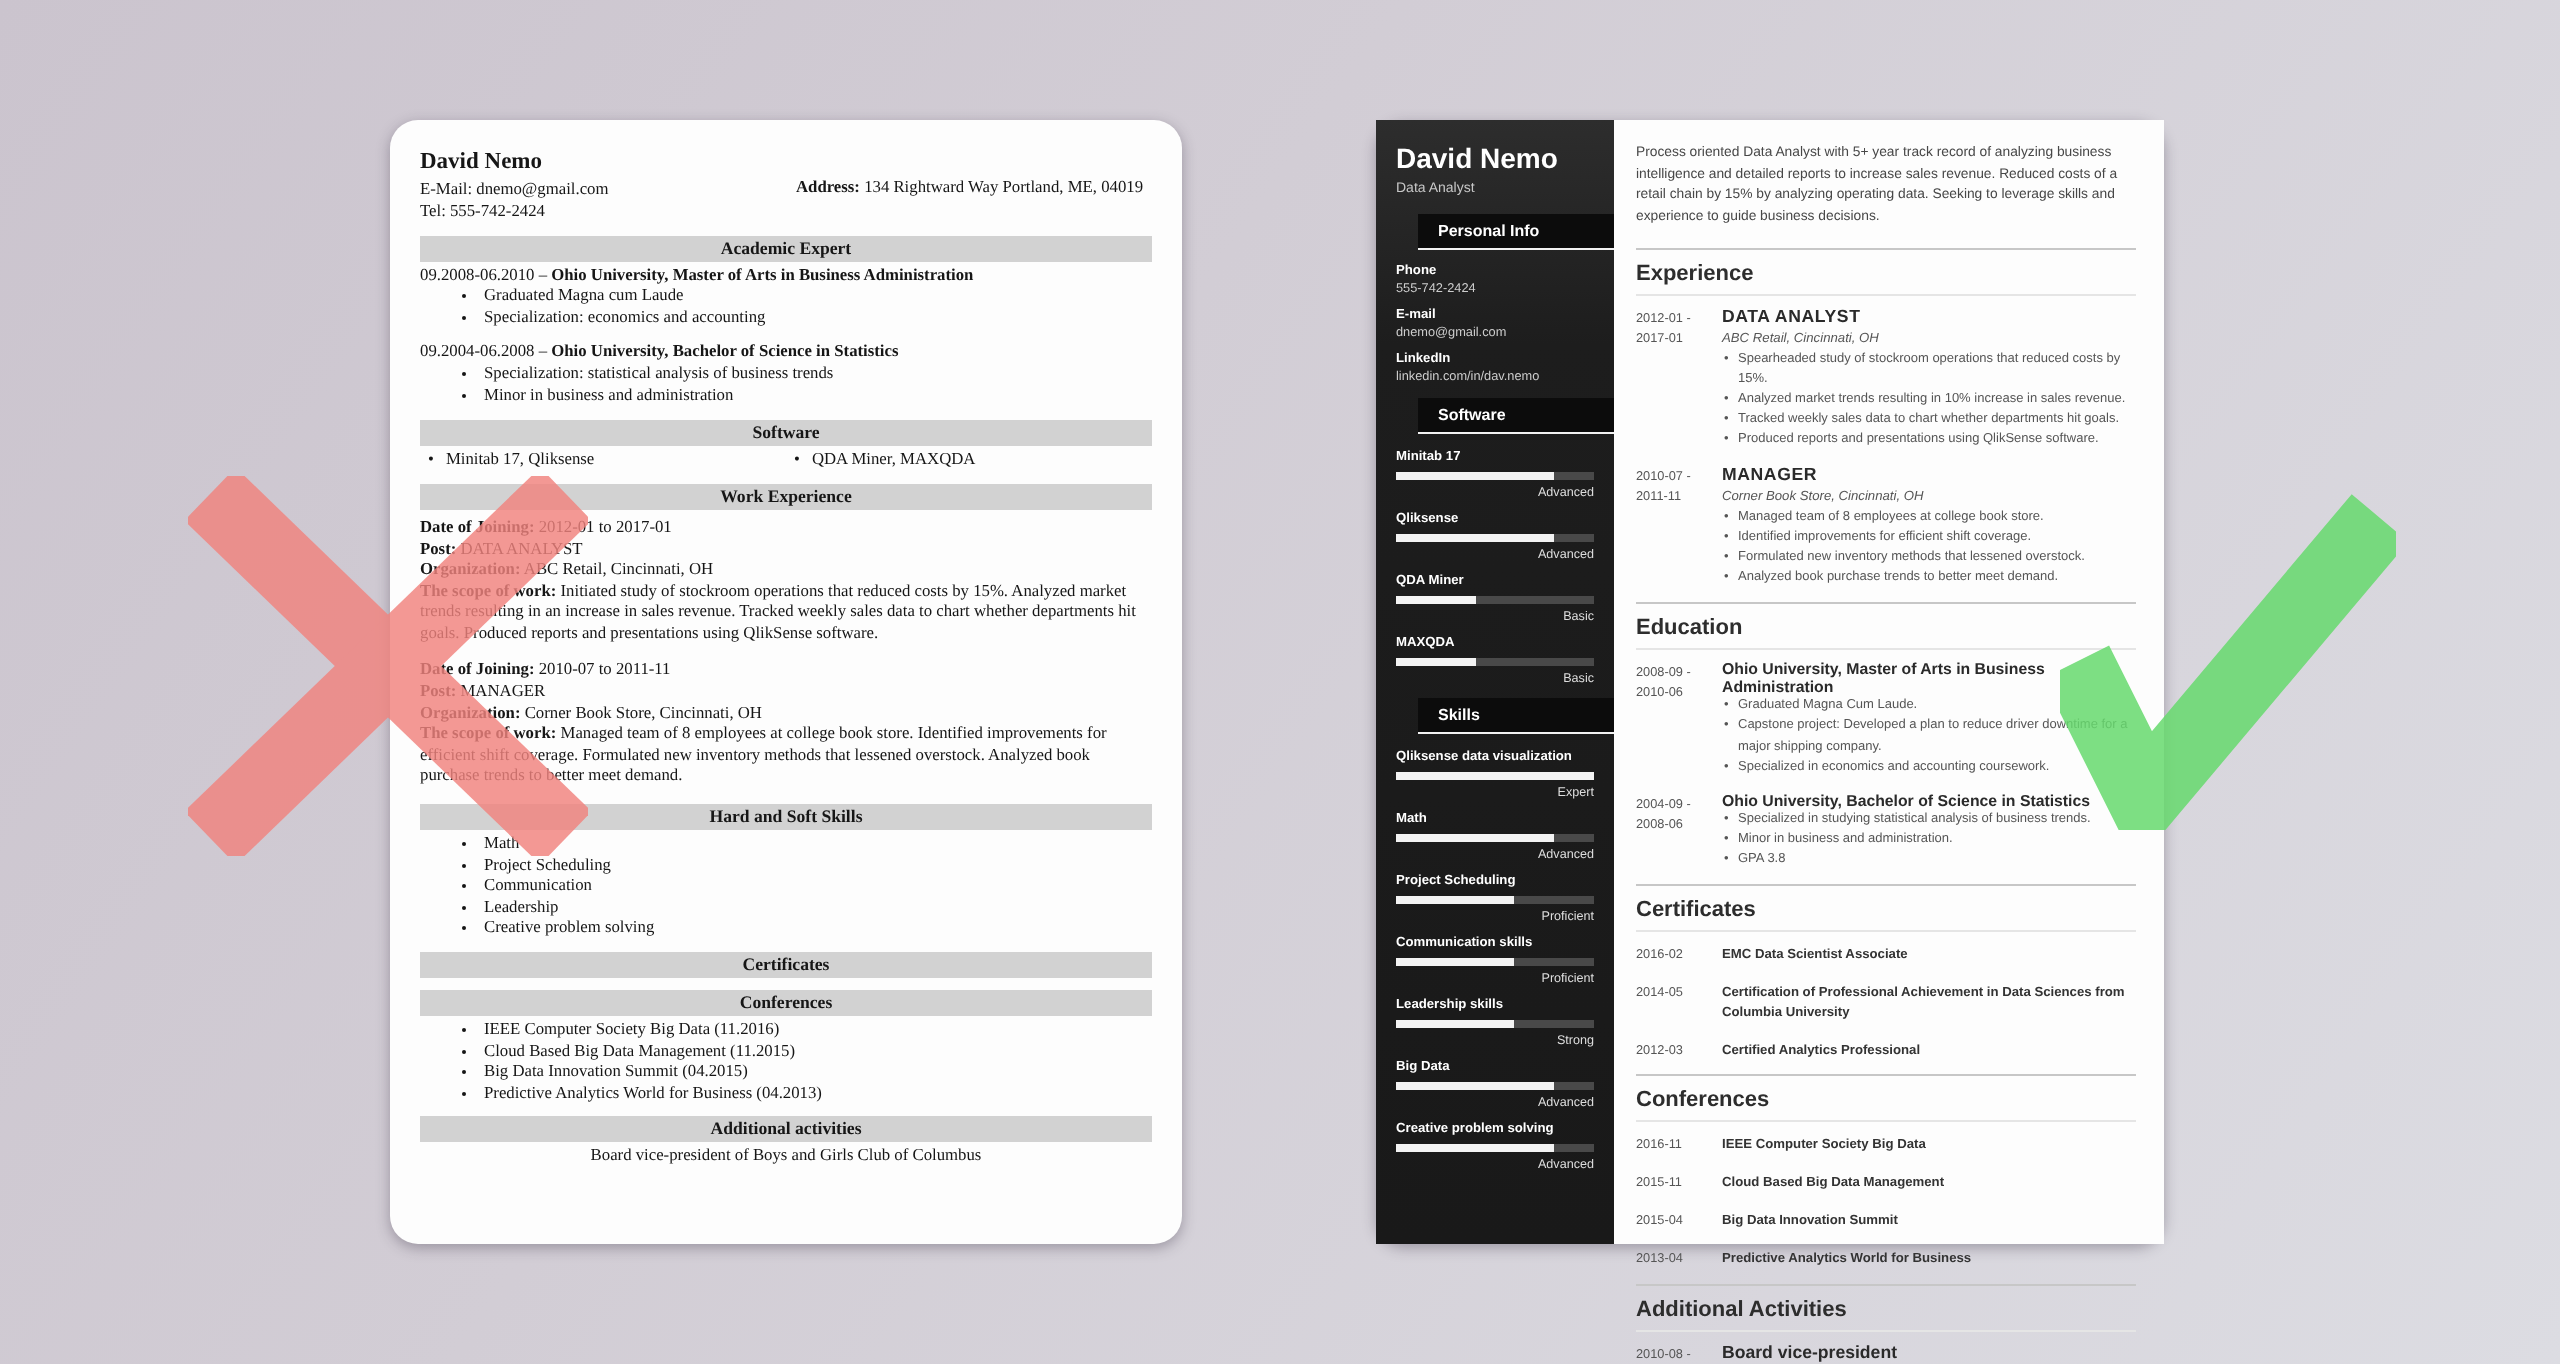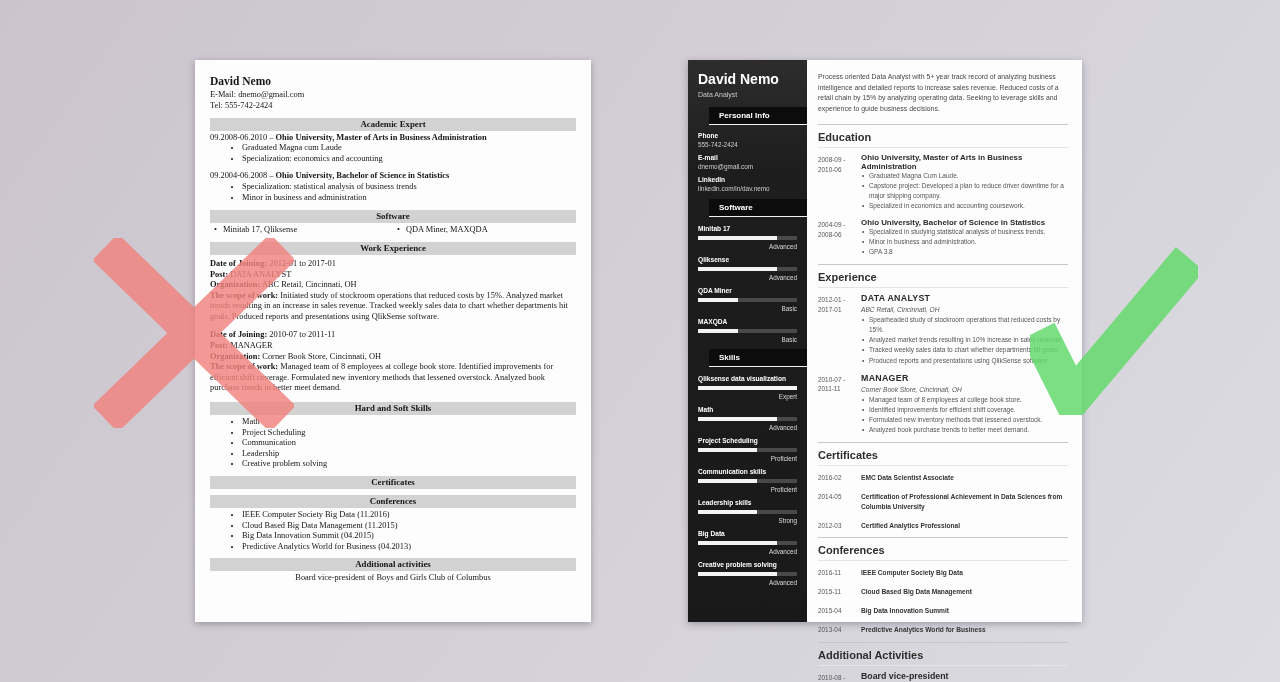--- a/index.html
+++ b/index.html
@@ -2,21 +2,21 @@
 <html><head>
 <meta charset="utf-8">
 <style>
   html,body{margin:0;padding:0;}
   body{
     width:1280px;height:682px;overflow:hidden;position:relative;
     background:linear-gradient(125deg,#cbc4ce 0%,#d2cdd5 40%,#dcdce2 100%);
     font-family:"Liberation Sans","DejaVu Sans",sans-serif;
   }
   .page{position:absolute;top:60px;height:562px;background:#fdfdfd;
-    box-shadow:0 2px 7px rgba(50,40,60,.35);box-sizing:border-box;}
+    box-shadow:0 2px 7px rgba(50,40,60,.35);box-sizing:border-box;border-radius:14px;}
   
   .page-left{left:195px;width:396px;padding:14px 15px;
     font-family:"Liberation Serif","DejaVu Serif",serif;color:#161616;
     font-size:8.4px;line-height:1.26;}
   .lp-header{display:flex;}
   .lp-name{font-size:11.5px;font-weight:bold;margin-bottom:2px;}
   .lp-addr{margin-left:auto;width:178px;padding-top:15px;}
   .b{font-weight:bold;}
   .lp-bar{background:#d2d2d2;text-align:center;font-weight:bold;font-size:8.8px;
     padding:1px 0;margin:6px 0 2px;}
@@ -70,20 +70,24 @@
 </head>
 <body>
 
 <div class="page page-left">
   <div class="lp-header">
     <div>
       <div class="lp-name">David Nemo</div>
       <div>E-Mail: dnemo@gmail.com</div>
       <div>Tel: 555-742-2424</div>
     </div>
+    <div class="lp-addr">
+      <span class="b">Address:</span>
+      <span>134 Rightward Way Portland, ME, 04019</span>
+    </div>
   </div>
 
   <div class="lp-bar">Academic Expert</div>
   <div class="lp-edu">
     <div>
       <span>09.2008-06.2010 – </span><span class="b">Ohio University, Master of Arts in Business Administration</span>
     </div>
     <ul class="lp-ul">
       <li>Graduated Magna cum Laude</li>
       <li>Specialization: economics and accounting</li>
@@ -250,52 +254,20 @@
           <div class="sb-fill" style="width: 80%;"></div>
         </div>
       <div class="sb-level">Advanced</div>
     </div>
   </aside>
 
   <main class="rmain">
     <p class="summary">Process oriented Data Analyst with 5+ year track record of analyzing business intelligence and detailed reports to increase sales revenue. Reduced costs of a retail chain by 15% by analyzing operating data. Seeking to leverage skills and experience to guide business decisions.</p>
 
     <section class="rsec-block">
-      <h2 class="rsec">Education</h2>
-      <div class="ritem">
-        <div class="rdate">
-          <div>2008-09 -</div>
-          <div>2010-06</div>
-        </div>
-        <div class="rbody">
-          <div class="redu-title">Ohio University, Master of Arts in Business Administration</div>
-          <ul class="rul">
-            <li>Graduated Magna Cum Laude.</li>
-            <li>Capstone project: Developed a plan to reduce driver downtime for a major shipping company.</li>
-            <li>Specialized in economics and accounting coursework.</li>
-          </ul>
-        </div>
-      </div>
-      <div class="ritem">
-        <div class="rdate">
-          <div>2004-09 -</div>
-          <div>2008-06</div>
-        </div>
-        <div class="rbody">
-          <div class="redu-title">Ohio University, Bachelor of Science in Statistics</div>
-          <ul class="rul">
-            <li>Specialized in studying statistical analysis of business trends.</li>
-            <li>Minor in business and administration.</li>
-            <li>GPA 3.8</li>
-          </ul>
-        </div>
-      </div>
-    </section>
-
-    <section class="rsec-block">
       <h2 class="rsec">Experience</h2>
       <div class="ritem">
         <div class="rdate">
           <div>2012-01 -</div>
           <div>2017-01</div>
         </div>
         <div class="rbody">
           <div class="rtitle">DATA ANALYST</div>
           <div class="rcompany">ABC Retail, Cincinnati, OH</div>
           <ul class="rul">
@@ -318,20 +290,52 @@
             <li>Managed team of 8 employees at college book store.</li>
             <li>Identified improvements for efficient shift coverage.</li>
             <li>Formulated new inventory methods that lessened overstock.</li>
             <li>Analyzed book purchase trends to better meet demand.</li>
           </ul>
         </div>
       </div>
     </section>
 
     <section class="rsec-block">
+      <h2 class="rsec">Education</h2>
+      <div class="ritem">
+        <div class="rdate">
+          <div>2008-09 -</div>
+          <div>2010-06</div>
+        </div>
+        <div class="rbody">
+          <div class="redu-title">Ohio University, Master of Arts in Business Administration</div>
+          <ul class="rul">
+            <li>Graduated Magna Cum Laude.</li>
+            <li>Capstone project: Developed a plan to reduce driver downtime for a major shipping company.</li>
+            <li>Specialized in economics and accounting coursework.</li>
+          </ul>
+        </div>
+      </div>
+      <div class="ritem">
+        <div class="rdate">
+          <div>2004-09 -</div>
+          <div>2008-06</div>
+        </div>
+        <div class="rbody">
+          <div class="redu-title">Ohio University, Bachelor of Science in Statistics</div>
+          <ul class="rul">
+            <li>Specialized in studying statistical analysis of business trends.</li>
+            <li>Minor in business and administration.</li>
+            <li>GPA 3.8</li>
+          </ul>
+        </div>
+      </div>
+    </section>
+
+    <section class="rsec-block">
       <h2 class="rsec">Certificates</h2>
       <div class="ritem">
         <div class="rdate">2016-02</div>
         <div class="rbody">
             <div class="rrow-bold">EMC Data Scientist Associate</div>
           </div>
       </div>
       <div class="ritem">
         <div class="rdate">2014-05</div>
         <div class="rbody">

